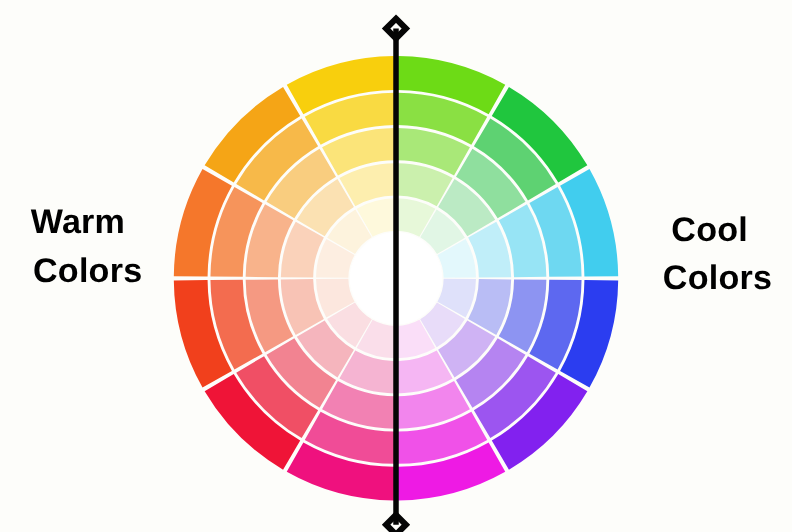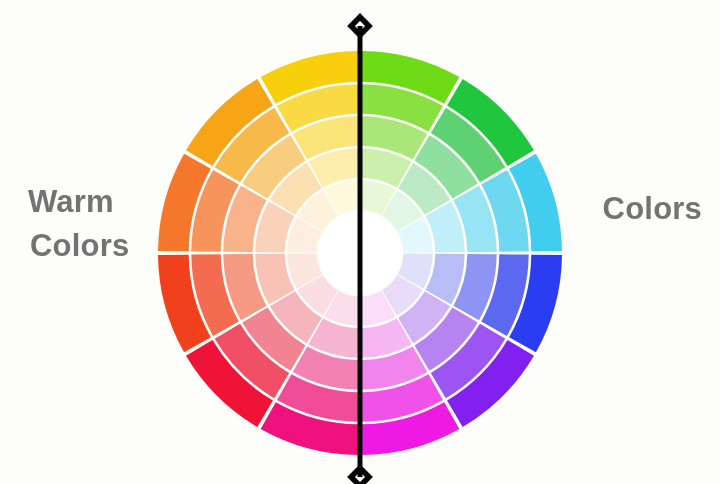--- a/index.html
+++ b/index.html
@@ -27,21 +27,21 @@
     top: 0;
     width: 720px;
     height: 484px;
   }
   .side-label {
     position: absolute;
     font-family: "Liberation Sans", sans-serif;
     font-weight: bold;
     font-size: 31px;
     line-height: 44px;
-    color: #737373;
+    color: #000000;
     letter-spacing: 0.2px;
     white-space: nowrap;
   }
   #warm-label {
     left: 28px;
     top: 180px;
     text-align: left;
   }
   #cool-label {
     right: 18px;
@@ -157,16 +157,17 @@
         <path d="M 360 468 L 369 477 L 360 486 L 351 477 Z" fill="none" stroke="#050505" stroke-width="5.5" stroke-linejoin="miter"></path>
       </g>
   </svg>
 
   <div class="side-label" id="warm-label">
     <span class="label-line line-1">Warm</span>
     <span class="label-line line-2">Colors</span>
   </div>
 
   <div class="side-label" id="cool-label">
+    <span class="label-line line-1">Cool</span>
     <span class="label-line line-2">Colors</span>
   </div>
 
 </div>
 
 </body></html>

